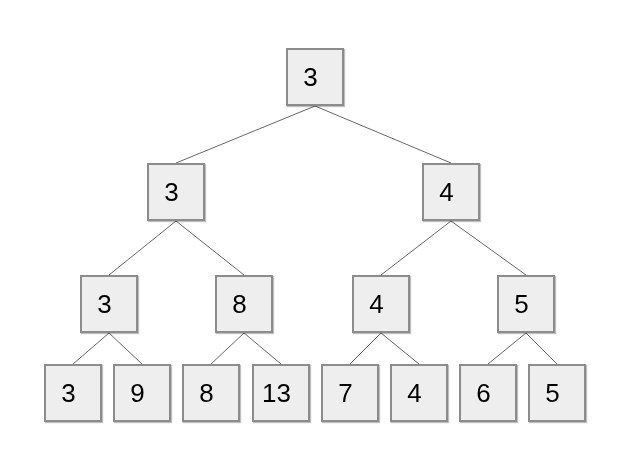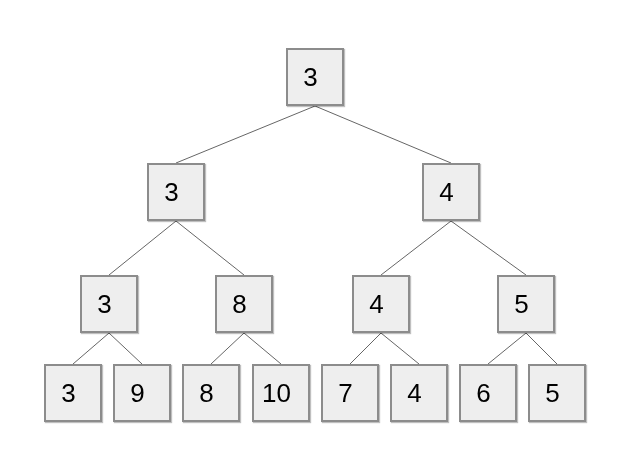--- a/index.html
+++ b/index.html
@@ -70,18 +70,18 @@
   <div class="node" style="left:422px; top:163px">4</div>
 
   <div class="node" style="left:80px;  top:275px">3</div>
   <div class="node" style="left:215px; top:275px">8</div>
   <div class="node" style="left:352px; top:275px">4</div>
   <div class="node" style="left:497px; top:275px">5</div>
 
   <div class="node" style="left:44px;  top:364px">3</div>
   <div class="node" style="left:113px; top:364px">9</div>
   <div class="node" style="left:182px; top:364px">8</div>
-  <div class="node" style="left:252px; top:364px">10</div>
+  <div class="node" style="left:252px; top:364px">13</div>
   <div class="node" style="left:321px; top:364px">7</div>
   <div class="node" style="left:390px; top:364px">4</div>
   <div class="node" style="left:459px; top:364px">6</div>
   <div class="node" style="left:528px; top:364px">5</div>
 </div>
 
 </body></html>

